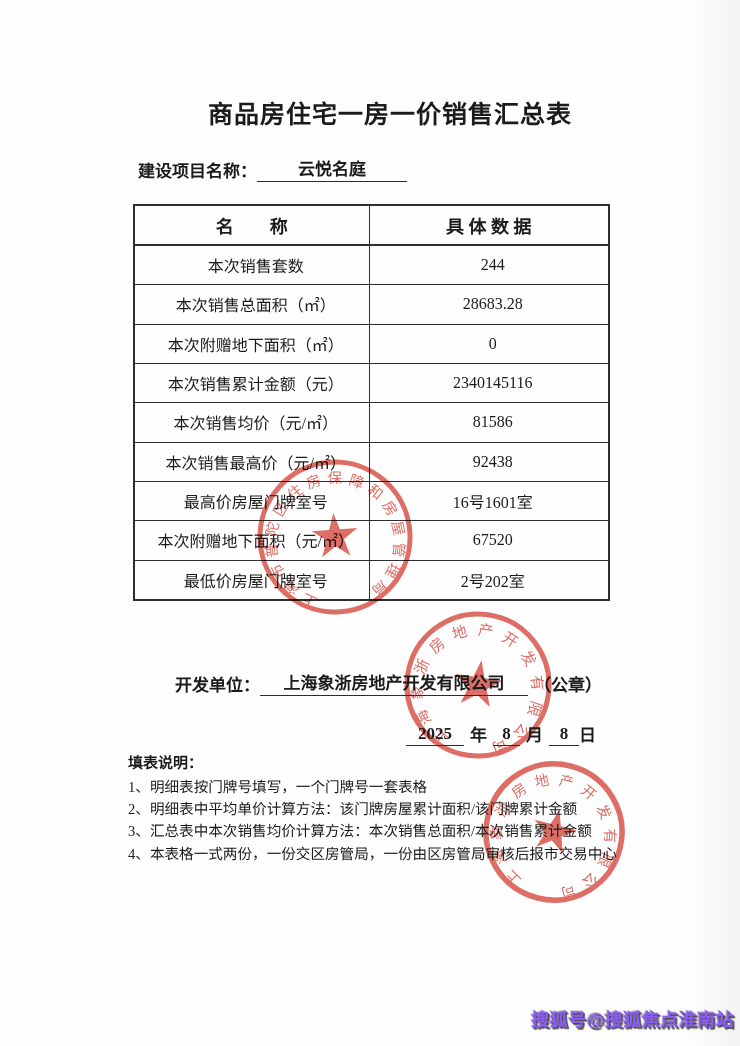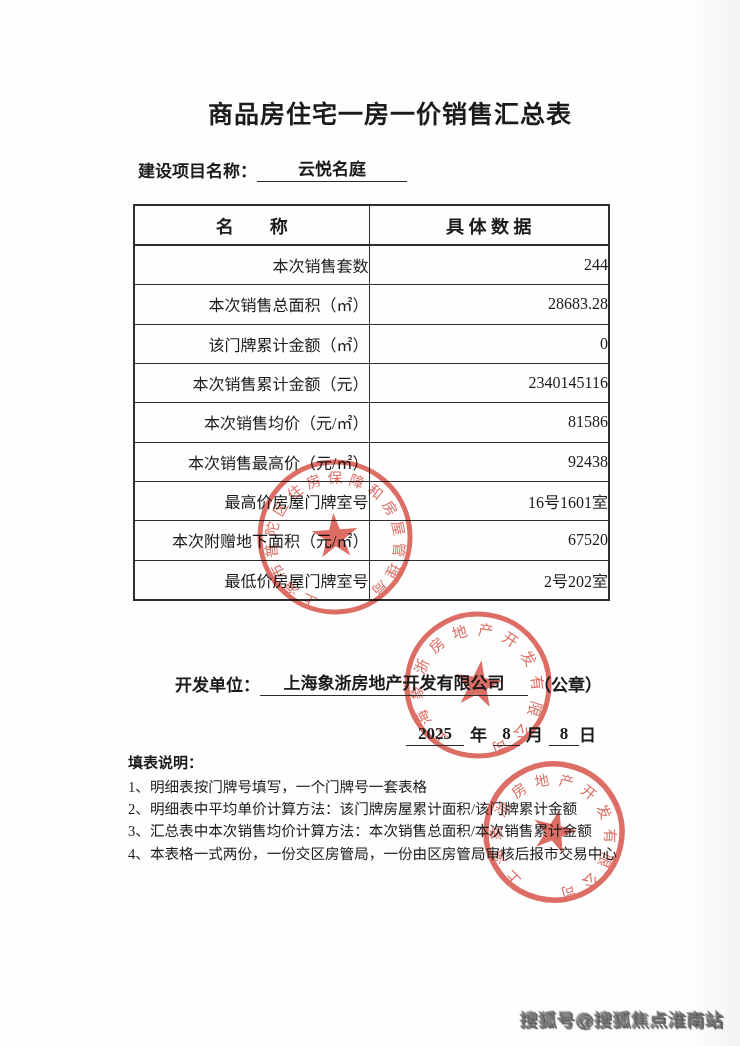--- a/index.html
+++ b/index.html
@@ -27,21 +27,21 @@
     vertical-align:bottom;line-height:22px;
   }
   .project-line .u-span{width:150px;}
   table.summary{
     position:absolute;left:133px;top:204px;width:475px;height:397px;
     border-collapse:collapse;table-layout:fixed;
     border:2.2px solid #2e2e2e;
   }
   table.summary th, table.summary td{
     border:1.6px solid #2e2e2e;vertical-align:middle;
-    font-size:16px;font-weight:normal;padding:0 0 0 8px;text-align:right;
+    font-size:16px;font-weight:normal;padding:0 0 0 8px;text-align:center;
   }
   table.summary th{
     height:38px;text-align:center;font-weight:bold;font-size:18px;padding:0;
     border-bottom:2.4px solid #2e2e2e;
   }
   table.summary td{height:37.6px;}
   table.summary col.c1{width:235px;}
   table.summary col.c2{width:240px;}
   td.val{padding-left:11px;}
   .developer-line{
@@ -63,23 +63,23 @@
     position:absolute;left:128px;top:751px;width:520px;
   }
   .notes-heading{font-size:15px;font-weight:bold;margin-bottom:4px;}
   .note-item{font-size:14.6px;line-height:22.2px;white-space:nowrap;}
   .seal{
     position:absolute;mix-blend-mode:multiply;opacity:0.85;
     filter:blur(0.35px);pointer-events:none;
   }
   .seal text{font-family:"Liberation Serif","DejaVu Serif",serif;}
   .watermark{
-    position:absolute;top:1005px;right:17px;font-size:18px;font-weight:normal;
+    position:absolute;top:1005px;right:6px;font-size:18px;font-weight:bold;
     font-family:"Liberation Sans","DejaVu Sans",sans-serif;
-    color:#737373;letter-spacing:0.5px;white-space:nowrap;
+    color:#8b5cf6;letter-spacing:0.5px;white-space:nowrap;
     text-shadow:2px 2px 1px rgba(70,70,70,0.9), -1px -1px 0 rgba(150,150,150,0.45),
                 1px 1px 0 rgba(90,90,90,0.8);
   }
 </style>
 </head>
 <body>
 
 <div id="page">
 
   <div class="edge-shade"></div>
@@ -104,21 +104,21 @@
     <tbody>
         <tr>
           <td>本次销售套数</td>
           <td class="val">244</td>
         </tr>
         <tr>
           <td>本次销售总面积（㎡）</td>
           <td class="val">28683.28</td>
         </tr>
         <tr>
-          <td>该门牌累计金额（㎡）</td>
+          <td>本次附赠地下面积（㎡）</td>
           <td class="val">0</td>
         </tr>
         <tr>
           <td>本次销售累计金额（元）</td>
           <td class="val">2340145116</td>
         </tr>
         <tr>
           <td>本次销售均价（元/㎡）</td>
           <td class="val">81586</td>
         </tr>

